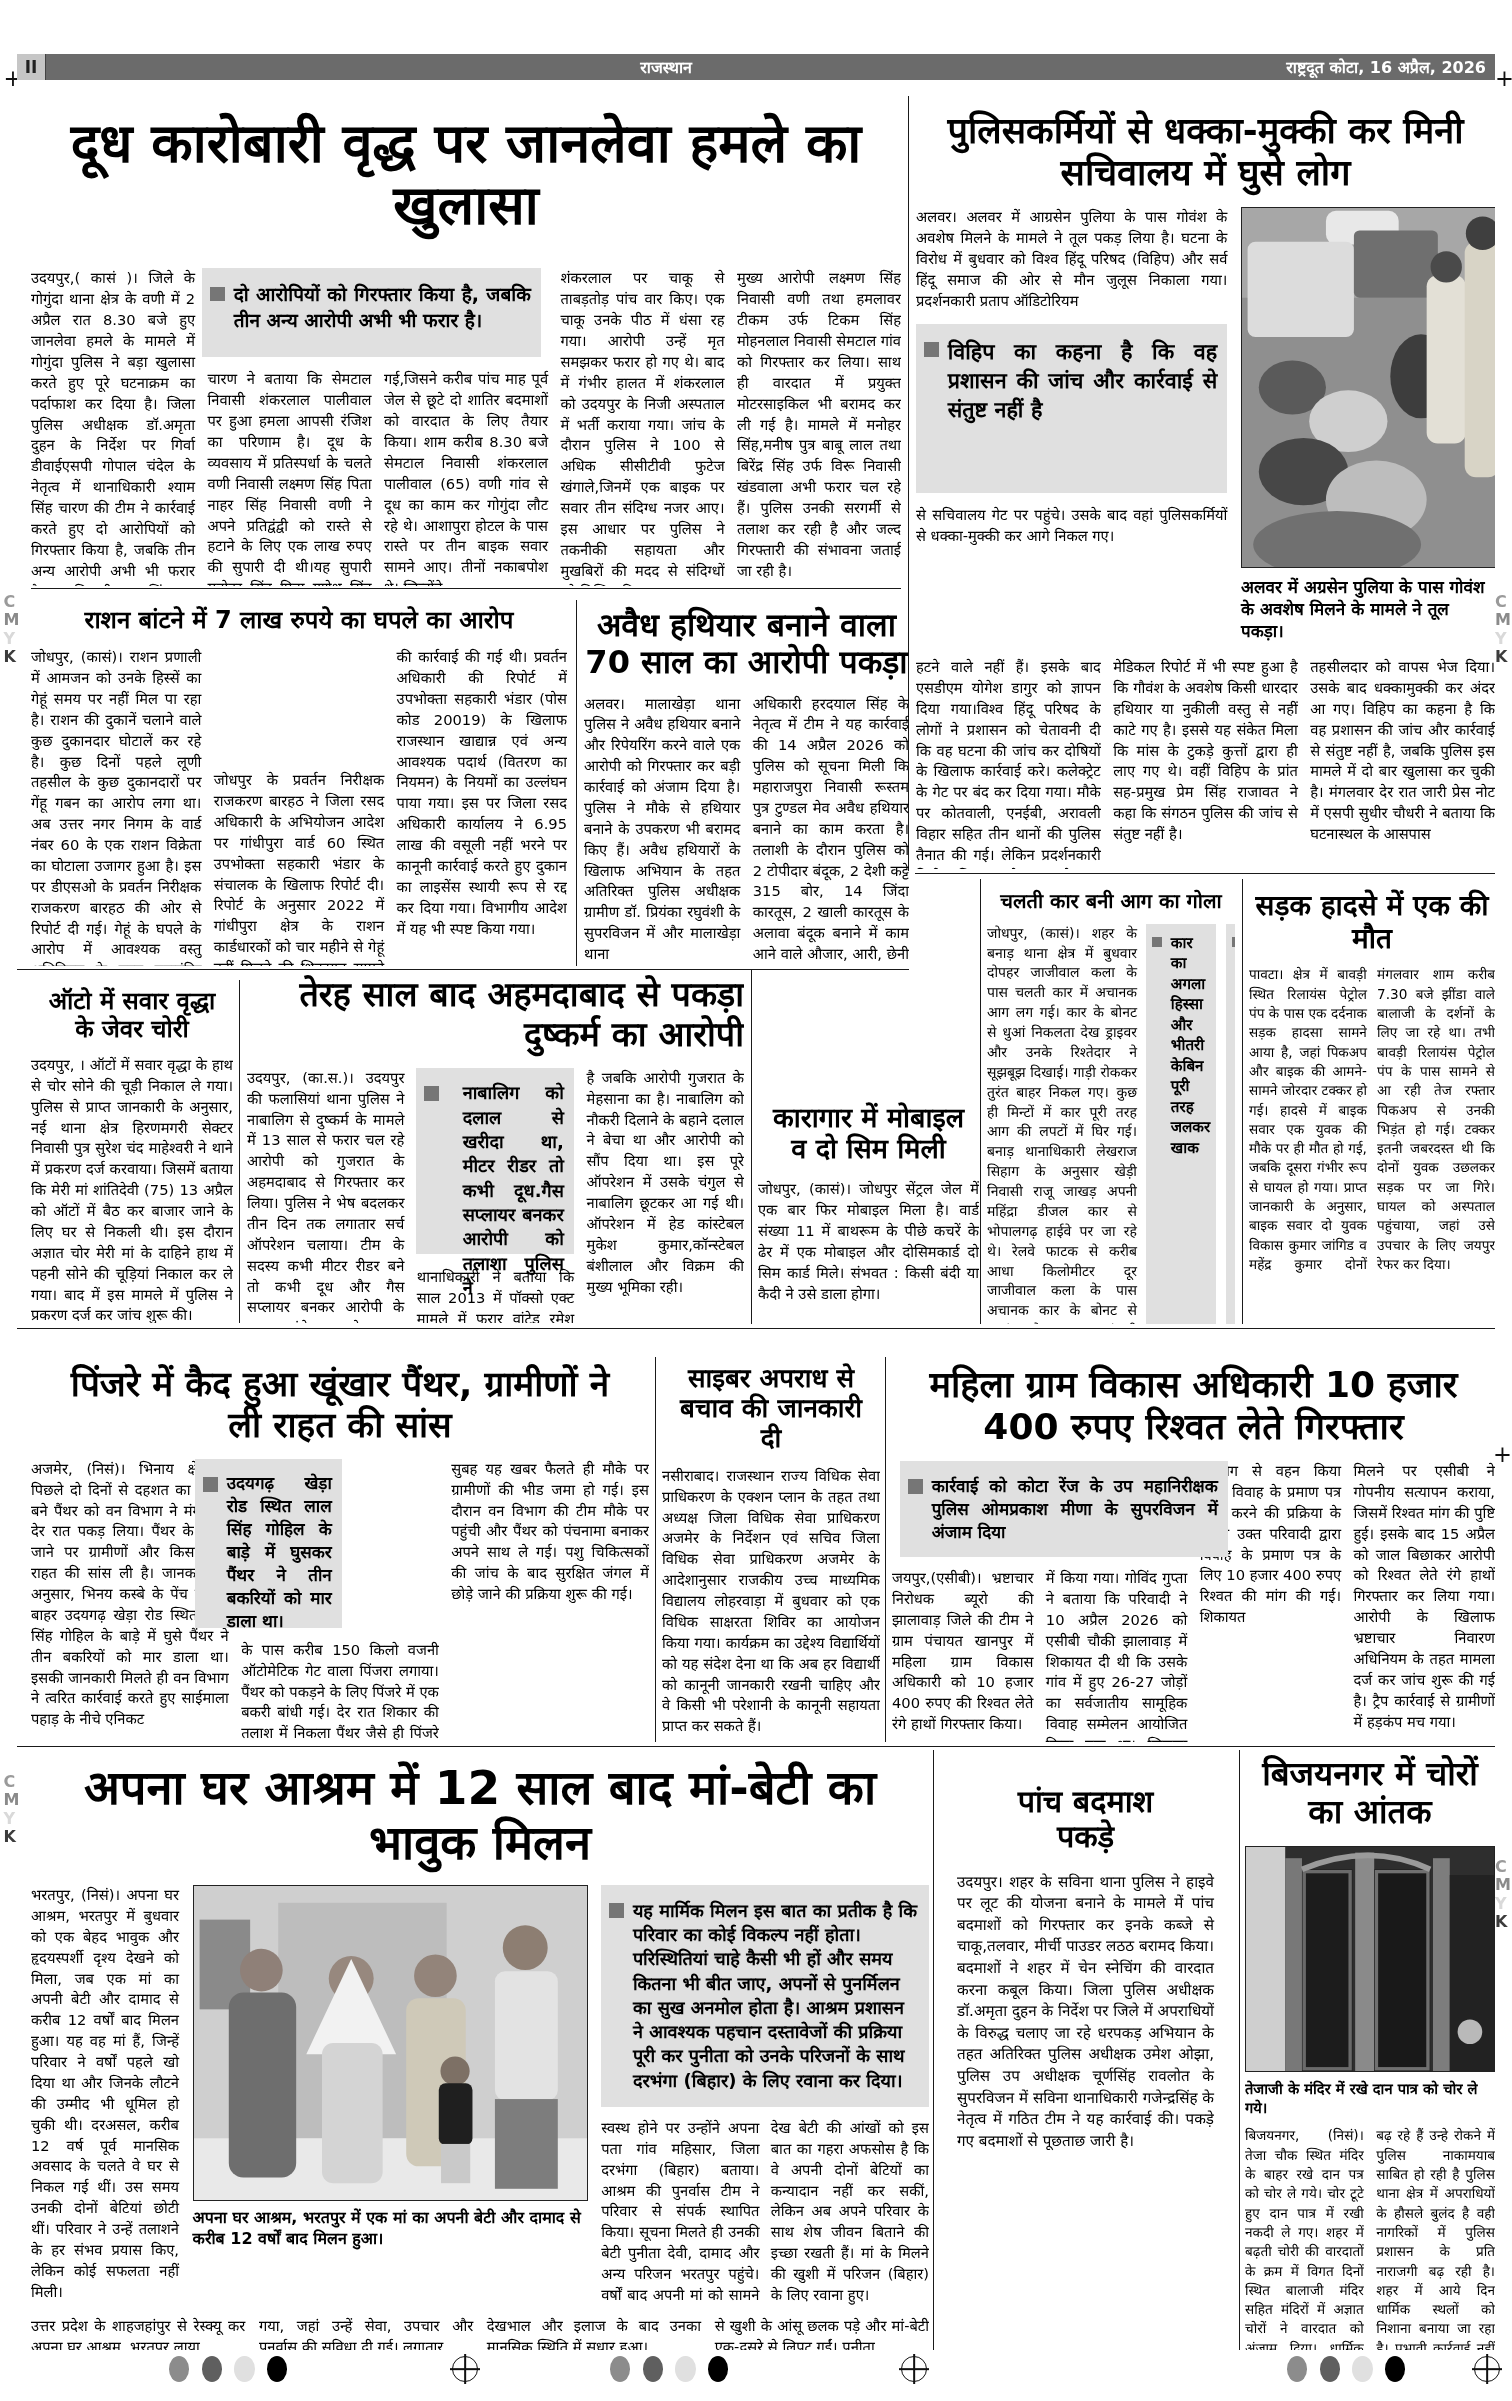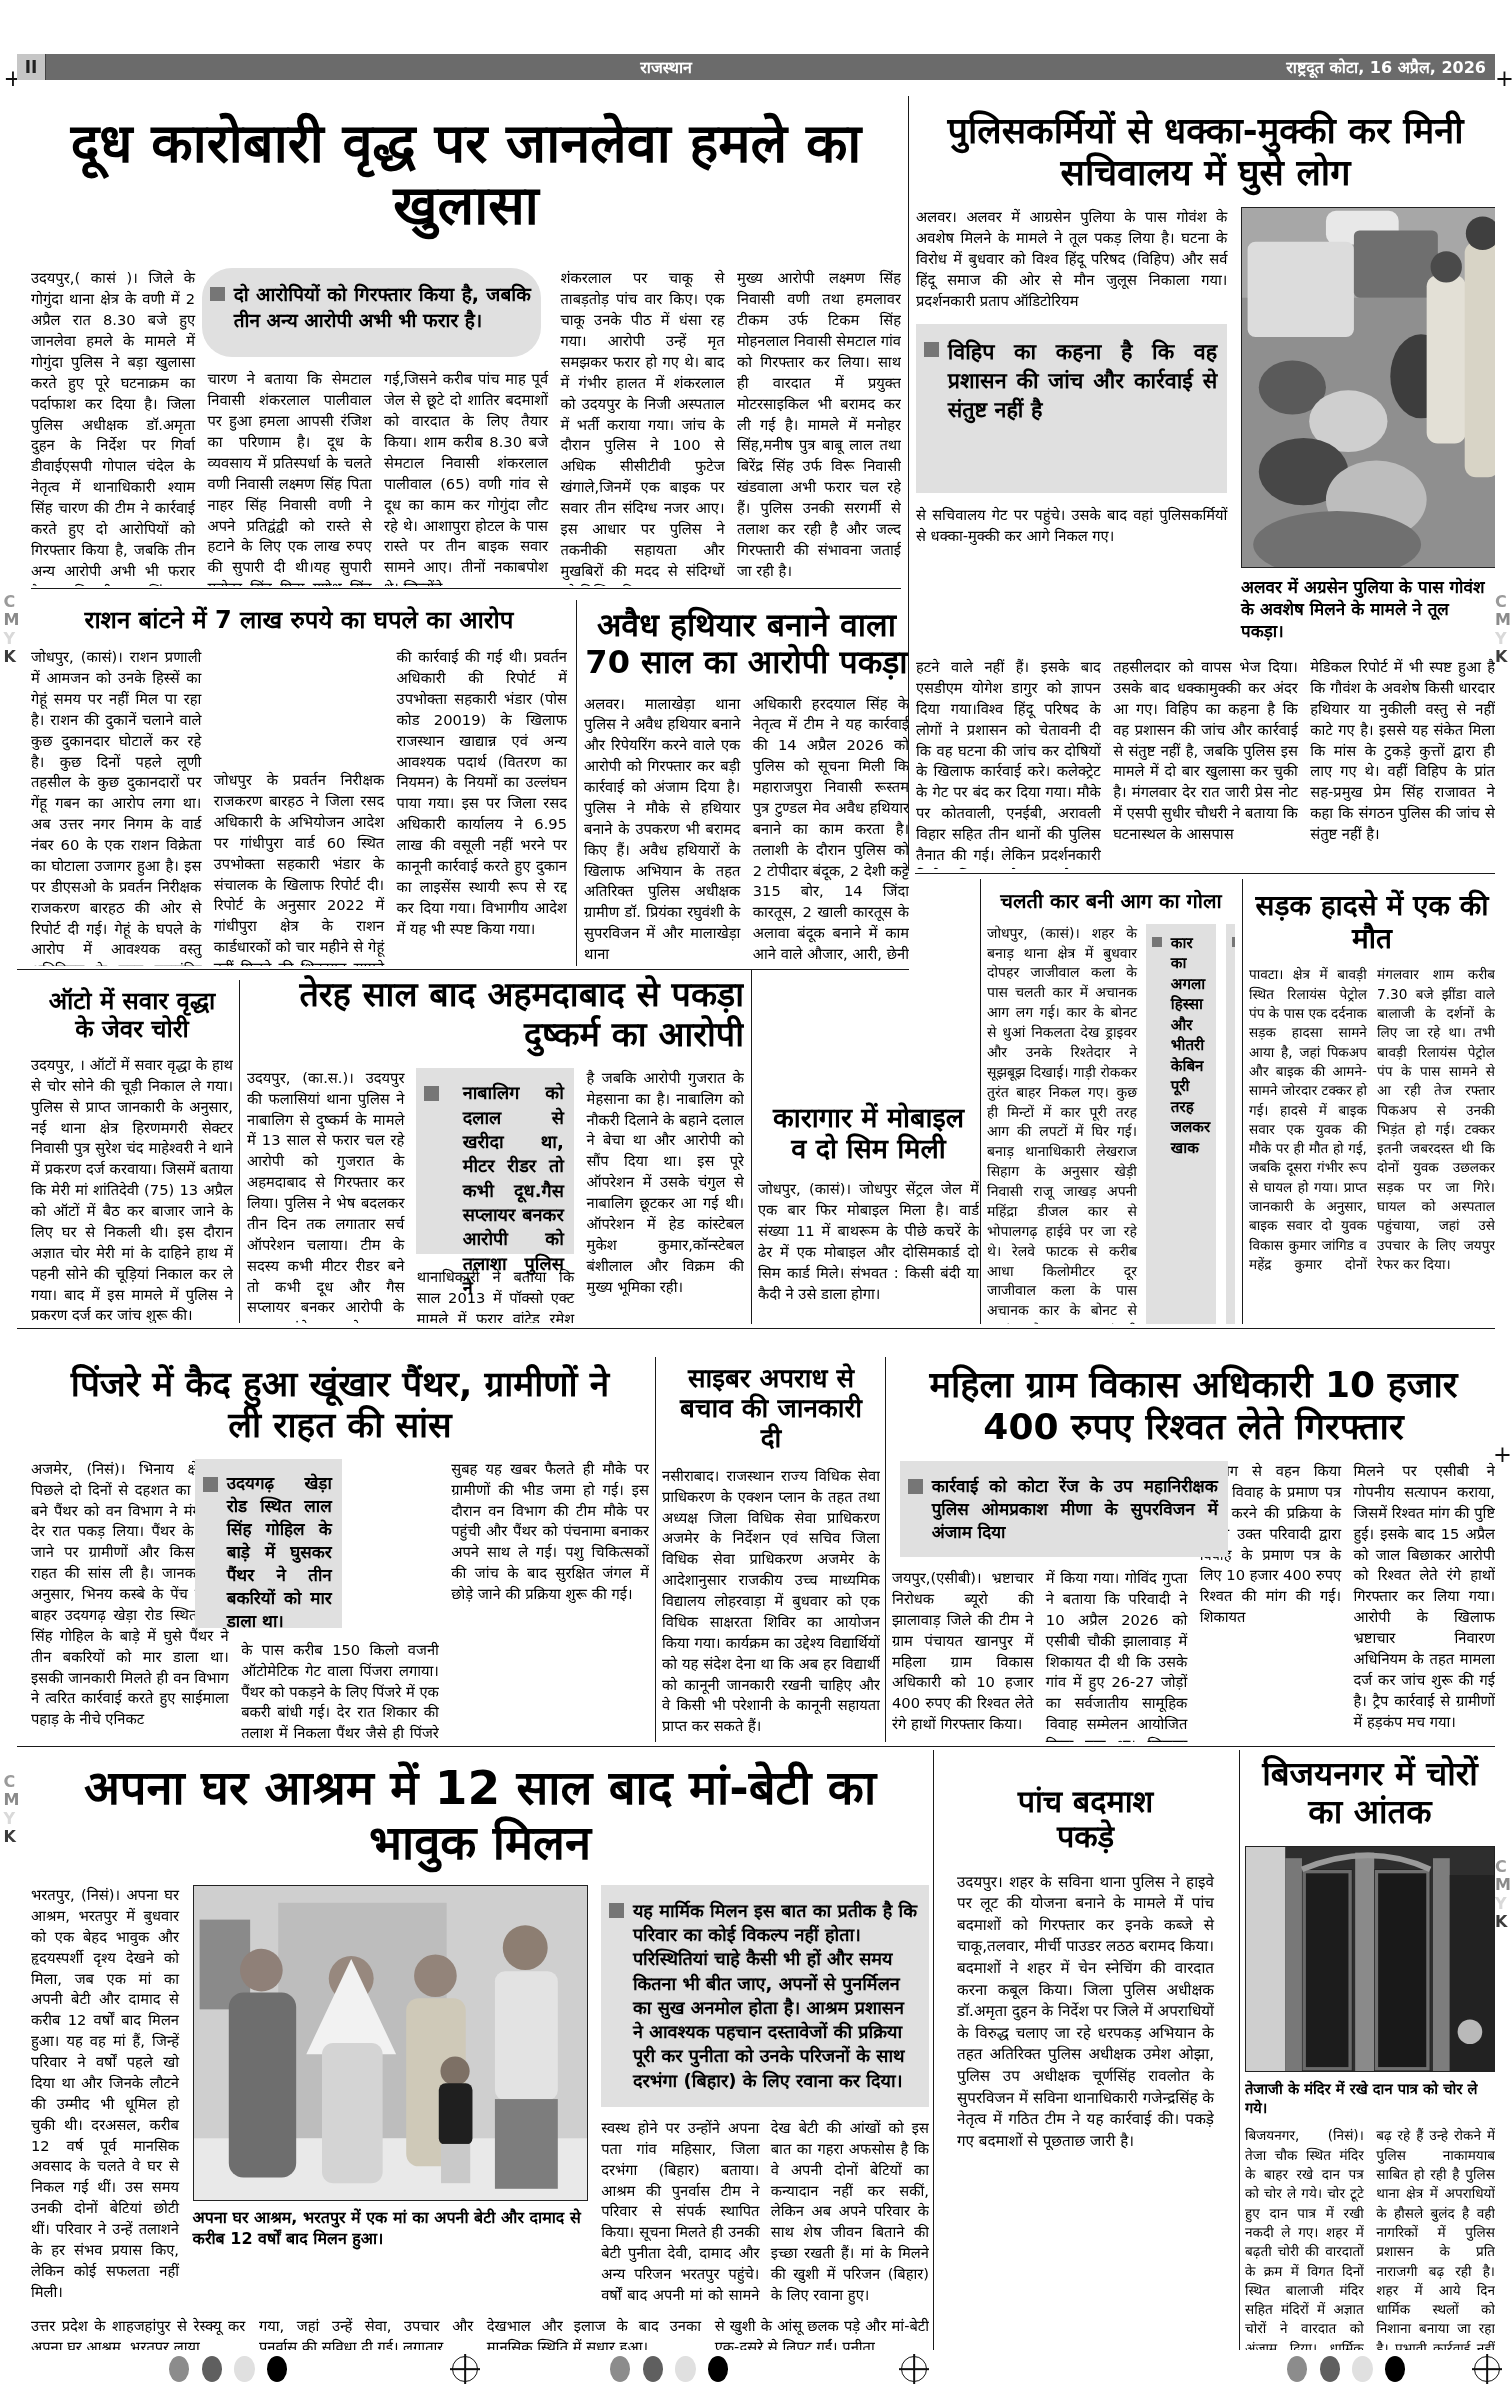--- a/index.html
+++ b/index.html
@@ -92,21 +92,21 @@
   <div class="hr2" style="left:17px;top:1328px;width:1478px;"></div>
   <div class="vr" style="left:655px;top:1357px;height:385px;"></div>
   <div class="vr" style="left:885px;top:1357px;height:385px;"></div>
   <div class="hr2" style="left:17px;top:1746px;width:1478px;"></div>
   <div class="vr" style="left:933px;top:1750px;height:600px;"></div>
   <div class="vr" style="left:1239px;top:1750px;height:600px;"></div>
 
   <div class="art" style="left:31px;top:90px;width:870px;height:496px;">
     <div class="hl" style="font-size:54px;padding:22.6px 34px 17px;">दूध कारोबारी वृद्ध पर जानलेवा हमले का खुलासा</div>
     <div class="cols bt" style="margin-top:13.6px;">
-      <div class="callout" style="position:absolute;left:171px;top:0;width:339px;height:89px;font-size:19px;border-radius:30px;">
+      <div class="callout" style="position:absolute;left:171px;top:0;width:339px;height:89px;font-size:19px;">
         <span class="sq"></span>
         <span>दो आरोपियों को गिरफ्तार किया है, जबकि तीन अन्य आरोपी अभी भी फरार है।</span>
       </div>
       <div class="col">उदयपुर,( कासं )। जिले के गोगुंदा थाना क्षेत्र के वणी में 2 अप्रैल रात 8.30 बजे हुए जानलेवा हमले के मामले में गोगुंदा पुलिस ने बड़ा खुलासा करते हुए पूरे घटनाक्रम का पर्दाफाश कर दिया है। जिला पुलिस अधीक्षक डॉ.अमृता दुहन के निर्देश पर गिर्वा डीवाईएसपी गोपाल चंदेल के नेतृत्व में थानाधिकारी श्याम सिंह चारण की टीम ने कार्रवाई करते हुए दो आरोपियों को गिरफ्तार किया है, जबकि तीन अन्य आरोपी अभी भी फरार है। थानाधिकारी श्याम सिंह</div>
       <div class="col" style="padding-top:101px;">चारण ने बताया कि सेमटाल निवासी शंकरलाल पालीवाल पर हुआ हमला आपसी रंजिश का परिणाम है। दूध के व्यवसाय में प्रतिस्पर्धा के चलते वणी निवासी लक्ष्मण सिंह पिता नाहर सिंह निवासी वणी ने अपने प्रतिद्वंद्वी को रास्ते से हटाने के लिए एक लाख रुपए की सुपारी दी थी।यह सुपारी मनोहर सिंह पिता गणेश सिंह निवासी वणी (हाल निवासी मुंबई) को दी</div>
       <div class="col" style="padding-top:101px;">गई,जिसने करीब पांच माह पूर्व जेल से छूटे दो शातिर बदमाशों को वारदात के लिए तैयार किया। शाम करीब 8.30 बजे सेमटाल निवासी शंकरलाल पालीवाल (65) वणी गांव से दूध का काम कर गोगुंदा लौट रहे थे। आशापुरा होटल के पास रास्ते पर तीन बाइक सवार सामने आए। तीनों नकाबपोश थे। जिन्होंने</div>
       <div class="col">शंकरलाल पर चाकू से ताबड़तोड़ पांच वार किए। एक चाकू उनके पीठ में धंसा रह गया। आरोपी उन्हें मृत समझकर फरार हो गए थे। बाद में गंभीर हालत में शंकरलाल को उदयपुर के निजी अस्पताल में भर्ती कराया गया। जांच के दौरान पुलिस ने 100 से अधिक सीसीटीवी फुटेज खंगाले,जिनमें एक बाइक पर सवार तीन संदिग्ध नजर आए। इस आधार पर पुलिस ने तकनीकी सहायता और मुखबिरों की मदद से संदिग्धों को चिन्हित किया।</div>
       <div class="col">मुख्य आरोपी लक्ष्मण सिंह निवासी वणी तथा हमलावर टीकम उर्फ टिकम सिंह मोहनलाल निवासी सेमटाल गांव को गिरफ्तार कर लिया। साथ ही वारदात में प्रयुक्त मोटरसाइकिल भी बरामद कर ली गई है। मामले में मनोहर सिंह,मनीष पुत्र बाबू लाल तथा बिरेंद्र सिंह उर्फ विरू निवासी खंडवाला अभी फरार चल रहे हैं। पुलिस उनकी सरगर्मी से तलाश कर रही है और जल्द गिरफ्तारी की संभावना जताई जा रही है।</div>
     </div>
   </div>
@@ -141,22 +141,22 @@
             <rect x="398" y="60" width="62" height="420" rx="20" fill="#d8d4c6"></rect>
             <circle cx="430" cy="45" r="30" fill="#3f3f3f"></circle>
             <ellipse cx="170" cy="600" rx="150" ry="60" fill="#707070"></ellipse>
           </svg>
         </div>
         <div class="cap" style="font-size:17px;margin-top:8px;">अलवर में अग्रसेन पुलिया के पास गोवंश के अवशेष मिलने के मामले ने तूल पकड़ा।</div>
       </div>
     </div>
     <div class="cols bt" style="margin-top:14.7px;">
       <div class="col">हटने वाले नहीं हैं। इसके बाद एसडीएम योगेश डागुर को ज्ञापन दिया गया।विश्व हिंदू परिषद के लोगों ने प्रशासन को चेतावनी दी कि वह घटना की जांच कर दोषियों के खिलाफ कार्रवाई करे। कलेक्ट्रेट के गेट पर बंद कर दिया गया। मौके पर कोतवाली, एनईबी, अरावली विहार सहित तीन थानों की पुलिस तैनात की गई। लेकिन प्रदर्शनकारी मिनी सचिवालय के मुख्य गेट पर नहीं रोके जा सके। कुछ देर बाद एसपी सुधीर चौधरी भी मिनी सचिवालय पहुंच गए। विहिप के प्रांत सह-प्रमुख प्रेम राजावत ने मिनी सचिवालय में कहा कि पुलिस प्रशासन तस्करों से मंथली लेता है। इसलिए दबाने का प्रयास हो रहा। लेकिन हम अलवर बंद कराएंगे। पीछे</div>
+      <div class="col">मेडिकल रिपोर्ट में भी स्पष्ट हुआ है कि गौवंश के अवशेष किसी धारदार हथियार या नुकीली वस्तु से नहीं काटे गए है। इससे यह संकेत मिला कि मांस के टुकड़े कुत्तों द्वारा ही लाए गए थे। वहीं विहिप के प्रांत सह-प्रमुख प्रेम सिंह राजावत ने कहा कि संगठन पुलिस की जांच से संतुष्ट नहीं है।</div>
       <div class="col">तहसीलदार को वापस भेज दिया। उसके बाद धक्कामुक्की कर अंदर आ गए। विहिप का कहना है कि वह प्रशासन की जांच और कार्रवाई से संतुष्ट नहीं है, जबकि पुलिस इस मामले में दो बार खुलासा कर चुकी है। मंगलवार देर रात जारी प्रेस नोट में एसपी सुधीर चौधरी ने बताया कि घटनास्थल के आसपास</div>
-      <div class="col">मेडिकल रिपोर्ट में भी स्पष्ट हुआ है कि गौवंश के अवशेष किसी धारदार हथियार या नुकीली वस्तु से नहीं काटे गए है। इससे यह संकेत मिला कि मांस के टुकड़े कुत्तों द्वारा ही लाए गए थे। वहीं विहिप के प्रांत सह-प्रमुख प्रेम सिंह राजावत ने कहा कि संगठन पुलिस की जांच से संतुष्ट नहीं है।</div>
     </div>
   </div>
 
   <div class="art" style="left:31px;top:599px;width:536px;height:367px;">
     <div class="hl" style="font-size:24px;padding:8px 0 12.4px;">राशन बांटने में 7 लाख रुपये का घपले का आरोप</div>
     <div class="cols bt">
       <div class="col">जोधपुर, (कासं)। राशन प्रणाली में आमजन को उनके हिस्सें का गेहूं समय पर नहीं मिल पा रहा है। राशन की दुकानें चलाने वाले कुछ दुकानदार घोटालें कर रहे है। कुछ दिनों पहले लूणी तहसील के कुछ दुकानदारों पर गेंहू गबन का आरोप लगा था। अब उत्तर नगर निगम के वार्ड नंबर 60 के एक राशन विक्रेता का घोटाला उजागर हुआ है। इस पर डीएसओ के प्रवर्तन निरीक्षक राजकरण बारहठ की ओर से रिपोर्ट दी गई। गेहूं के घपले के आरोप में आवश्यक वस्तु अधिनियम के तहत महामंदिर थाने में एफआईआर दर्ज की गई है। घटना को लेकर जिला रसद कार्यालय</div>
       <div class="col" style="padding-top:123px;">जोधपुर के प्रवर्तन निरीक्षक राजकरण बारहठ ने जिला रसद अधिकारी के अभियोजन आदेश पर गांधीपुरा वार्ड 60 स्थित उपभोक्ता सहकारी भंडार के संचालक के खिलाफ रिपोर्ट दी। रिपोर्ट के अनुसार 2022 में गांधीपुरा क्षेत्र के राशन कार्डधारकों को चार महीने से गेहूं नहीं मिलने की शिकायत सामने आई थी। इस पर तत्कालीन प्रभारी अधिकारियों ने मामले की जांच की। इस जांच रिपोर्ट में गेहूं बांटने में गंभीर लापरवाही और अनियमितताएं उजागर हुई थीं। लाइसेंस सस्पेंड करने के बाद हुई रद्द</div>
       <div class="col">की कार्रवाई की गई थी। प्रवर्तन अधिकारी की रिपोर्ट में उपभोक्ता सहकारी भंडार (पोस कोड 20019) के खिलाफ राजस्थान खाद्यान्न एवं अन्य आवश्यक पदार्थ (वितरण का नियमन) के नियमों का उल्लंघन पाया गया। इस पर जिला रसद अधिकारी कार्यालय ने 6.95 लाख की वसूली नहीं भरने पर कानूनी कार्रवाई करते हुए दुकान का लाइसेंस स्थायी रूप से रद्द कर दिया गया। विभागीय आदेश में यह भी स्पष्ट किया गया।</div>
     </div>

